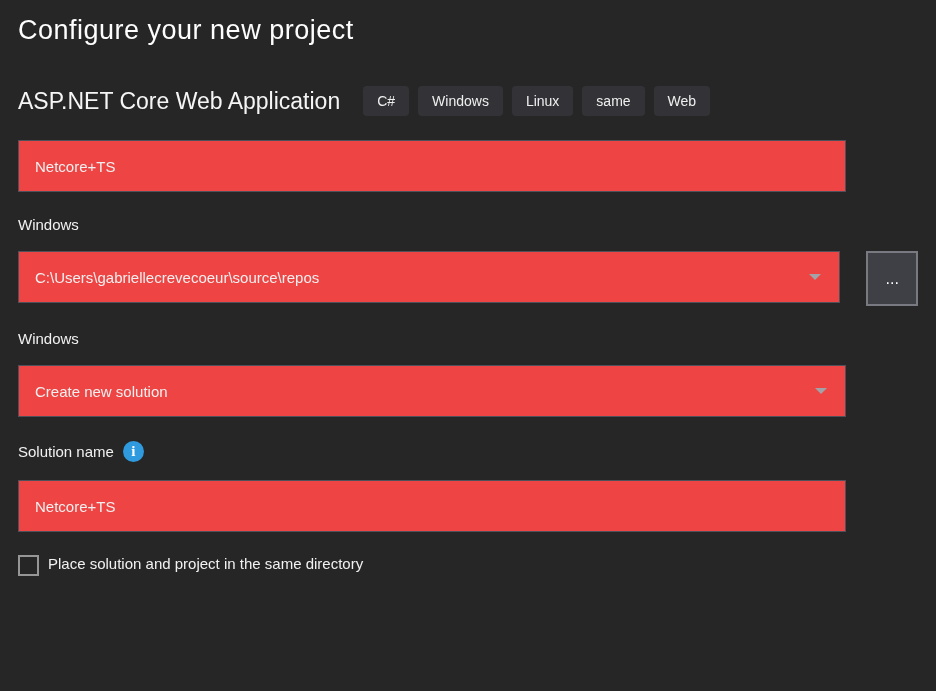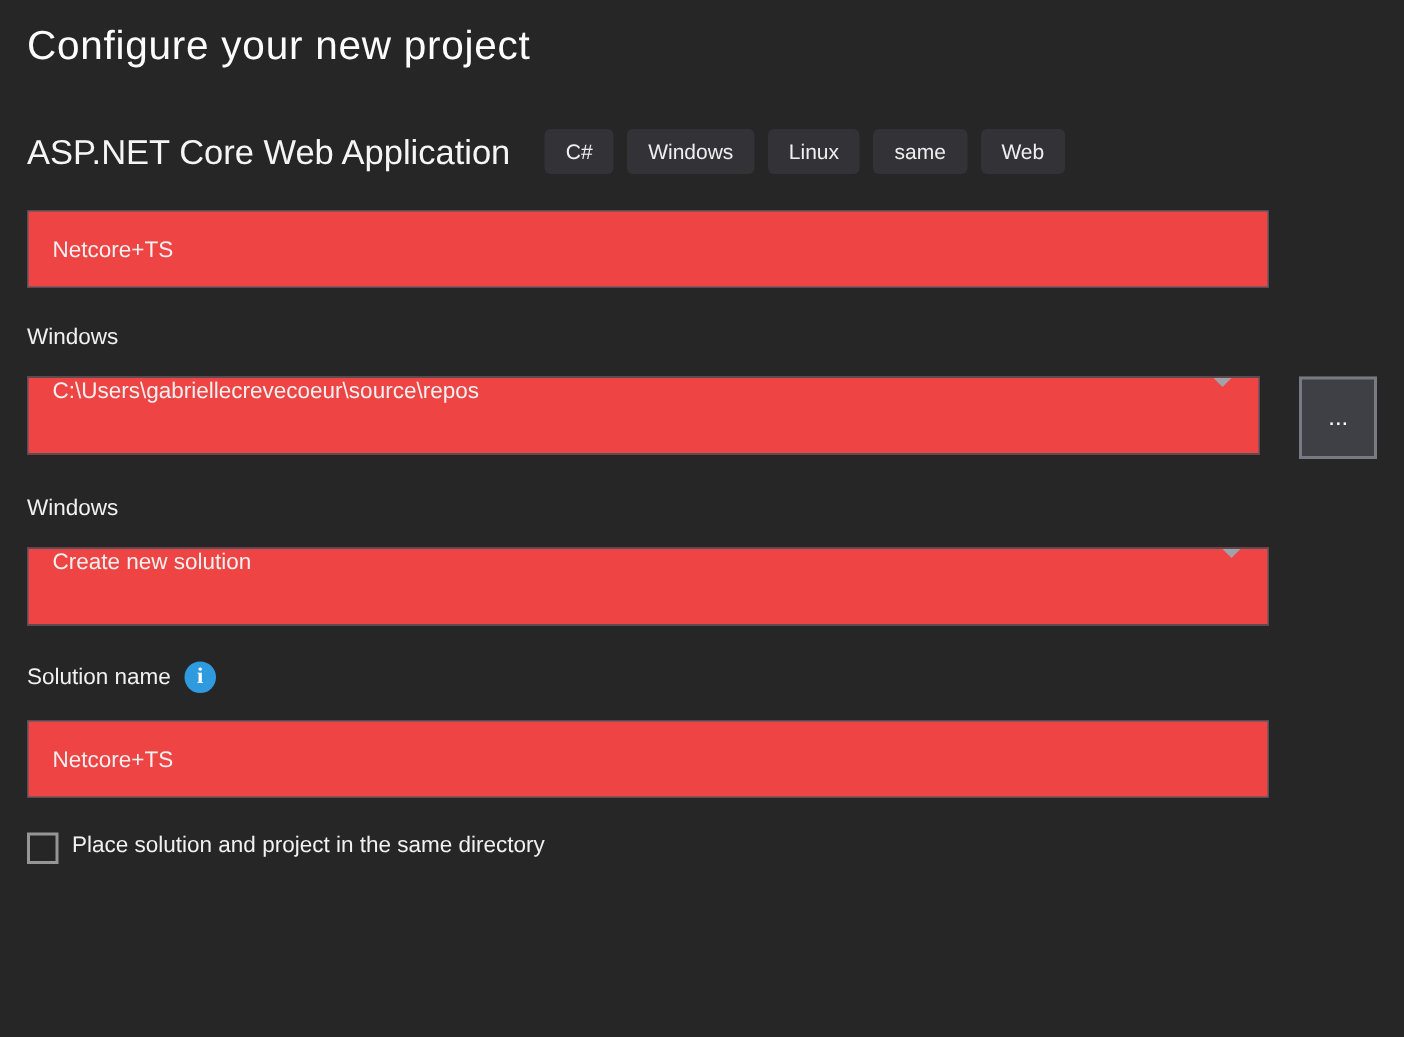--- a/index.html
+++ b/index.html
@@ -54,20 +54,21 @@
     border: 1px solid #50505a;
     color: #f0f0f0;
     font-size: 15px;
     font-family: "Liberation Sans", "DejaVu Sans", sans-serif;
     padding: 0 16px;
   }
   .text-input { display: block; outline: none; }
 
   .combobox {
     display: flex;
+    align-items: center;
     position: relative;
     cursor: default;
   }
   .combobox .combo-value { flex: 1 1 auto; }
   .arrow-down {
     width: 0; height: 0;
     border-left: 6px solid transparent;
     border-right: 6px solid transparent;
     border-top: 6px solid #a2a2a8;
     margin-right: 2px;

